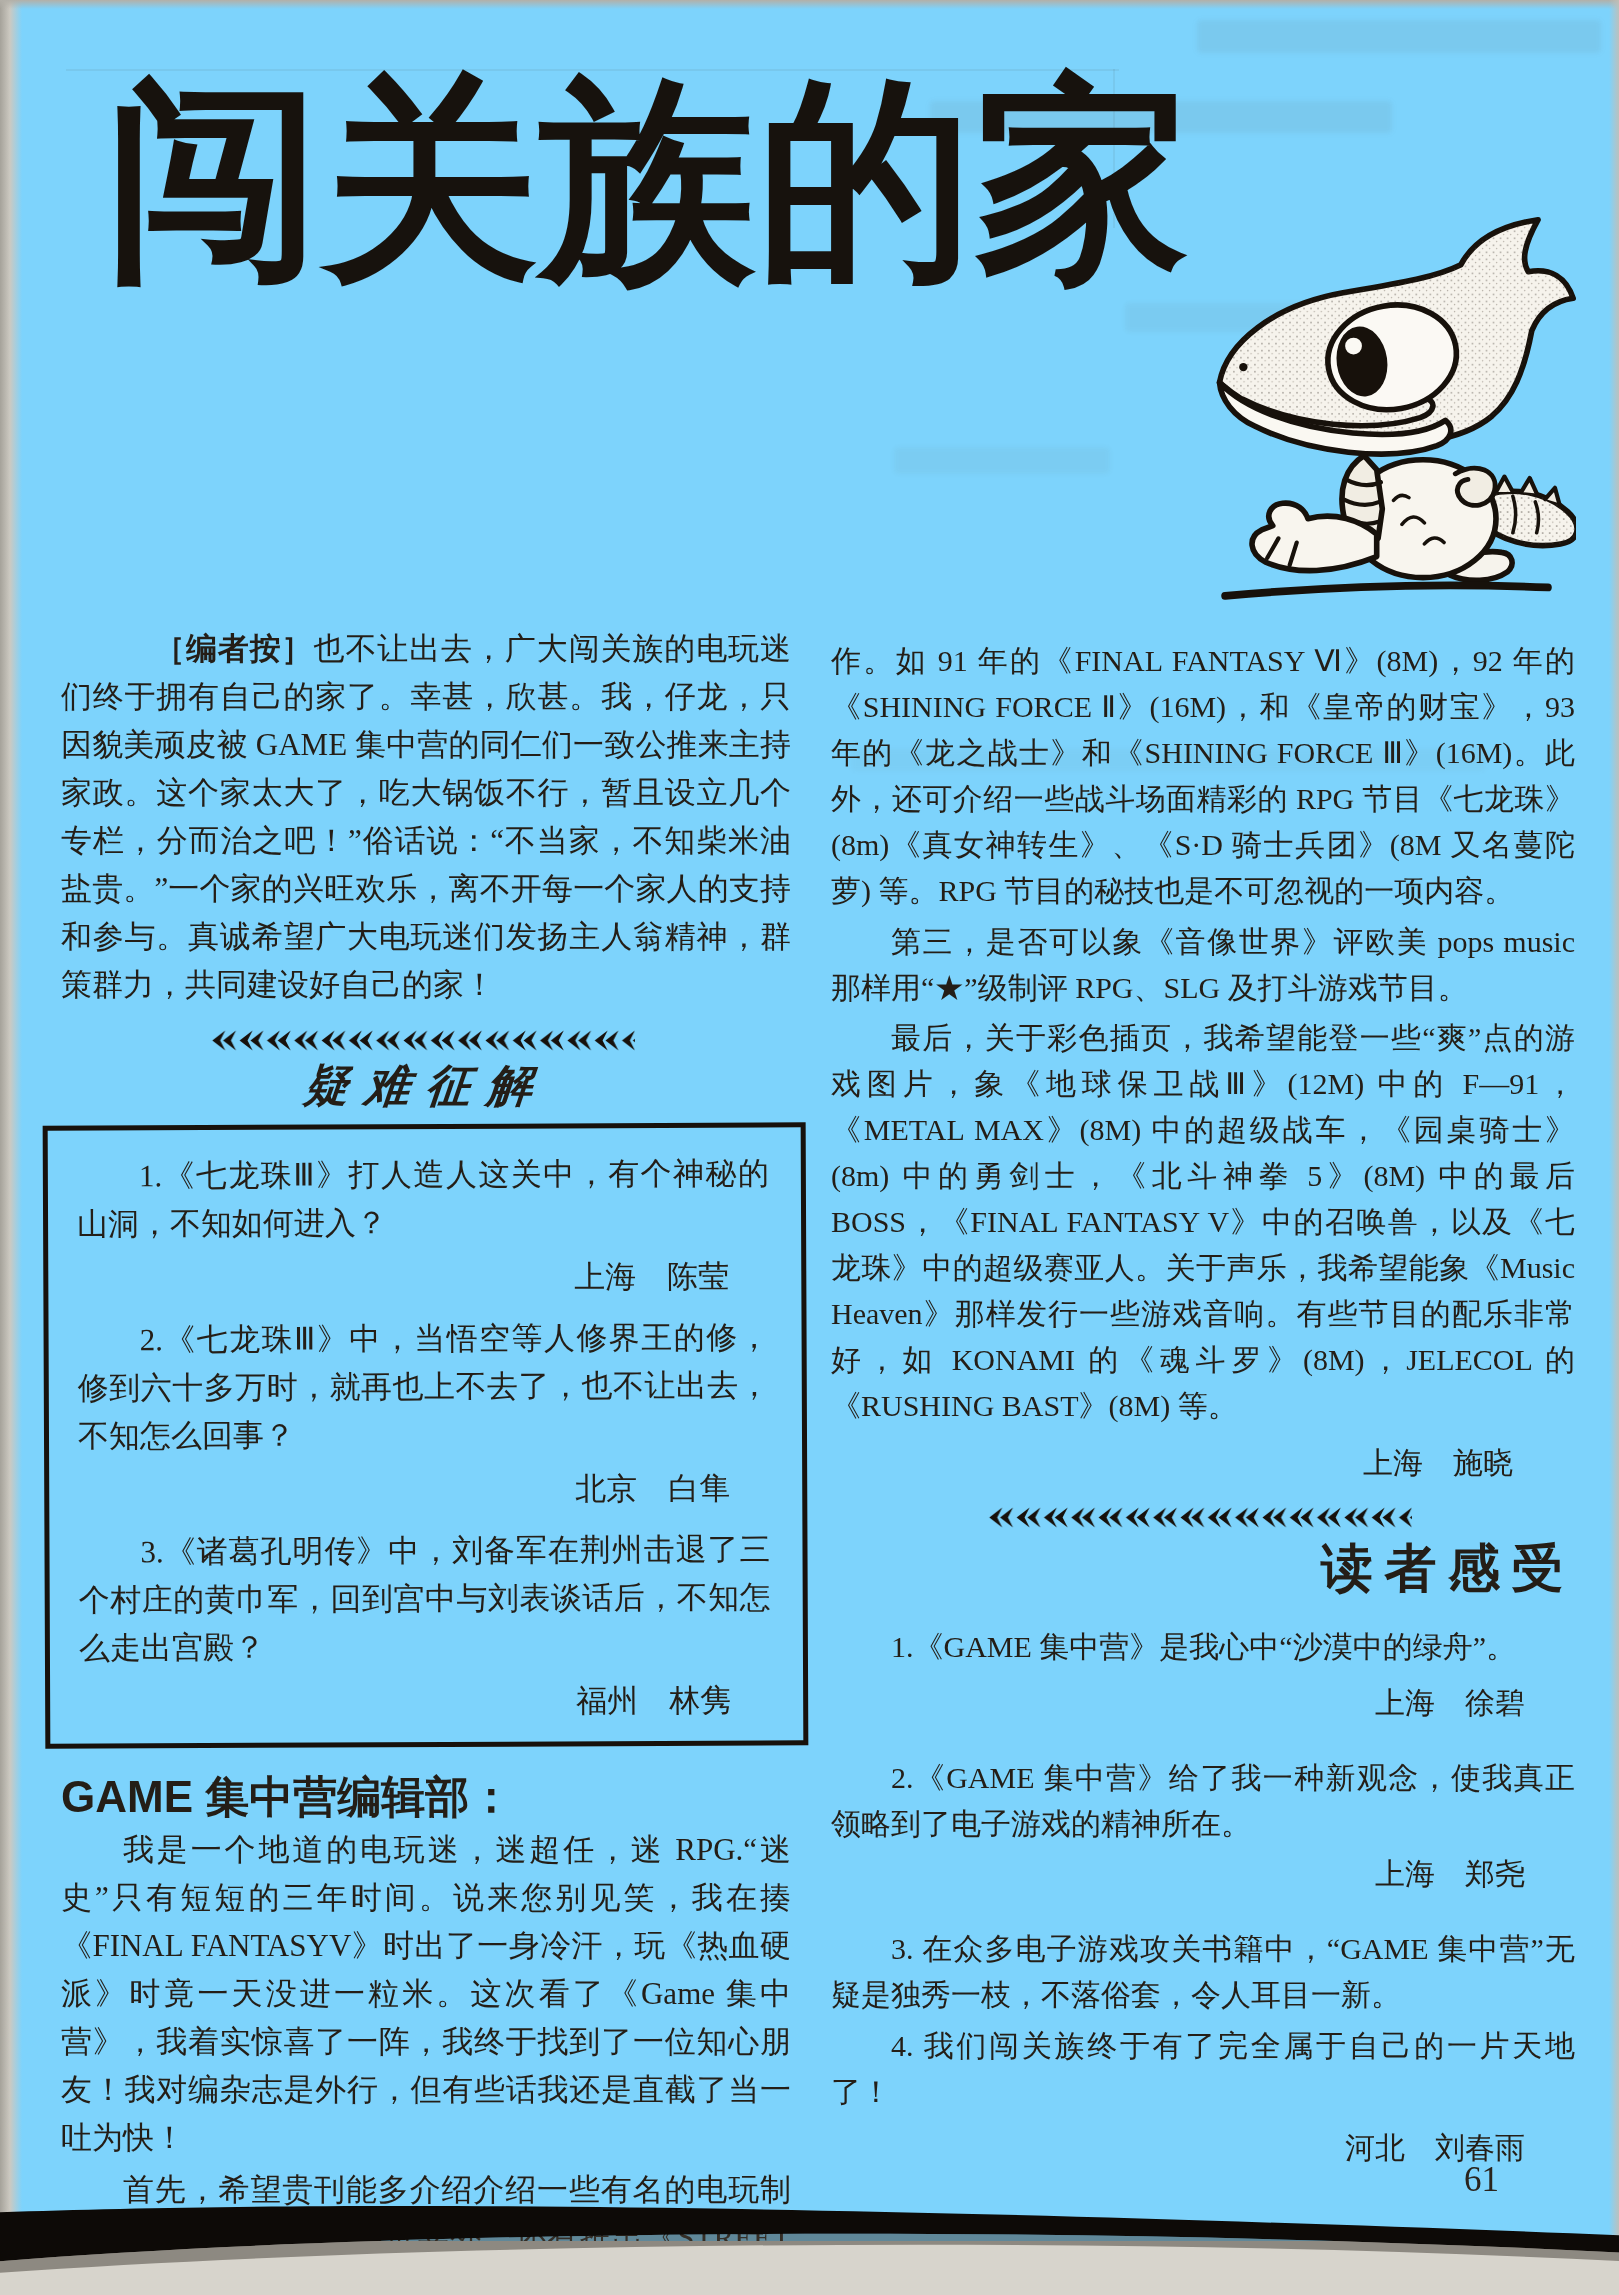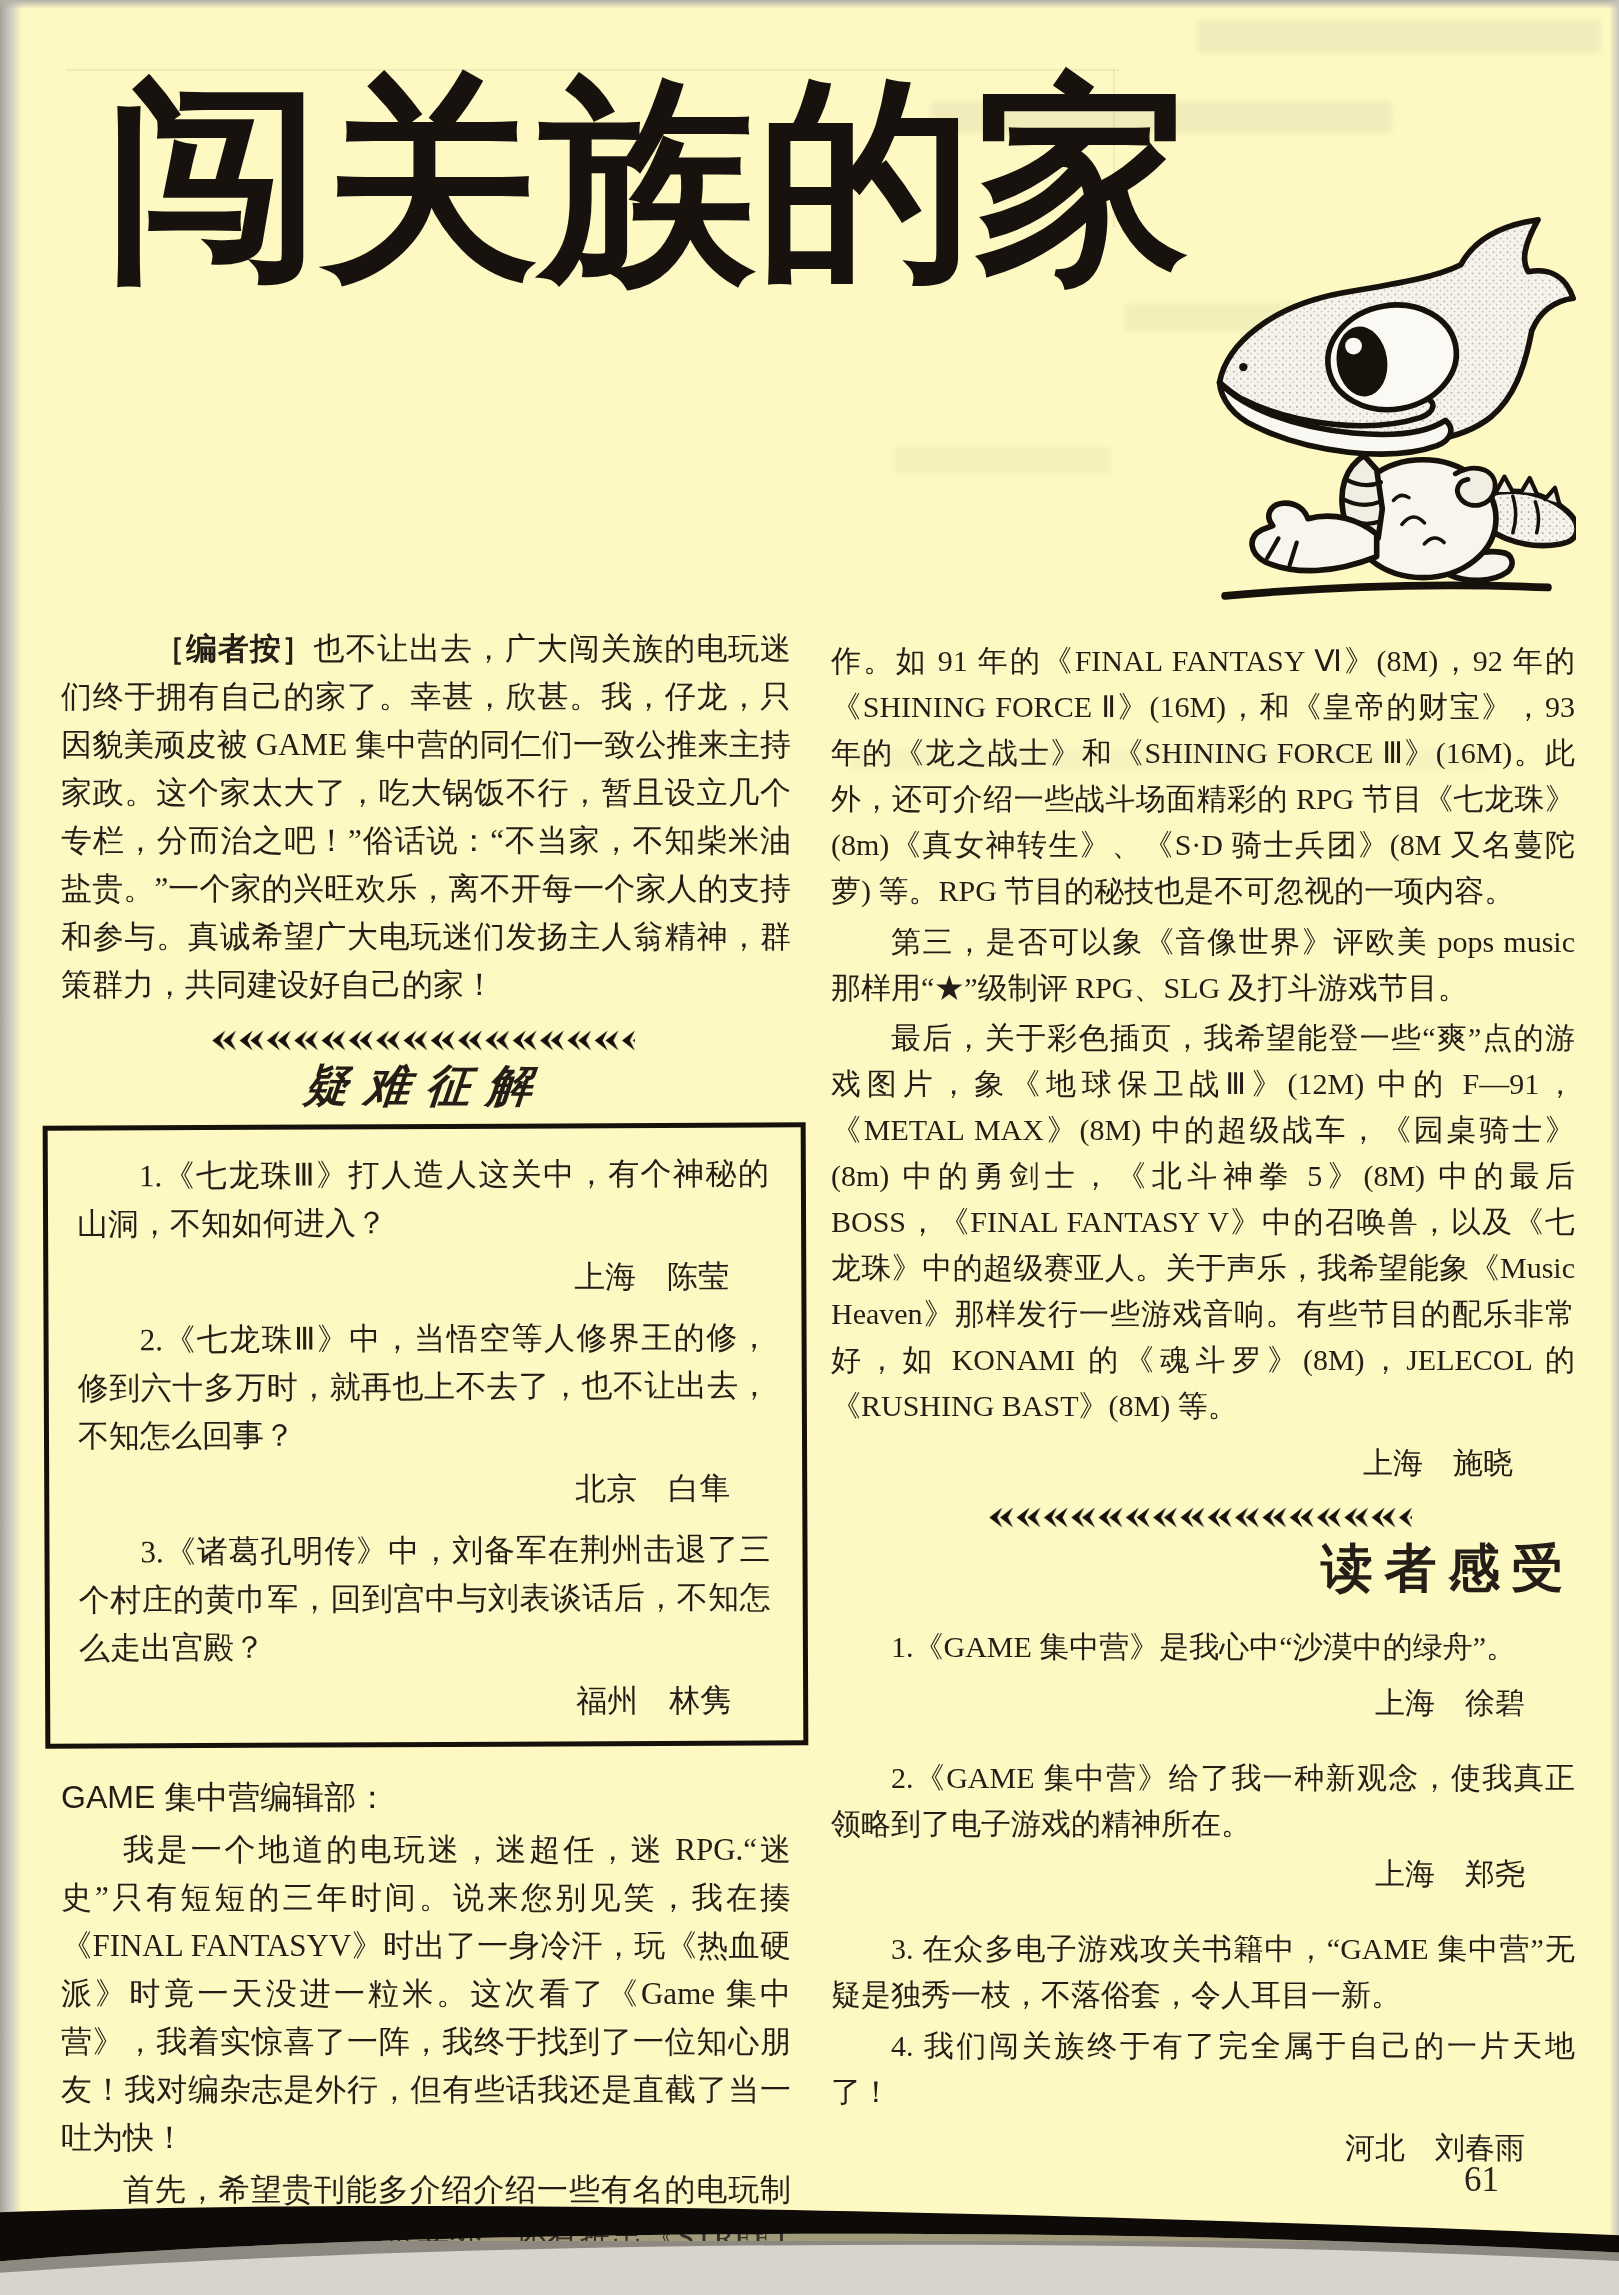--- a/index.html
+++ b/index.html
@@ -1,16 +1,16 @@
 <!DOCTYPE html>
 <html style="font-size:11.5px"><head>
 <meta charset="utf-8">
 <style>
   html,body{margin:0;padding:0;background:#87847e;}
-  .page{position:relative;width:1620px;height:2295px;background:#fef9c3;overflow:hidden;
+  .page{position:relative;width:1620px;height:2295px;background:#7dd3fc;overflow:hidden;
         font-family:"Liberation Serif",serif;color:#241e17;}
   
   .edge-left{position:absolute;left:0;top:0;width:21.6px;height:2295px;
              background:linear-gradient(90deg,#a5a29a,#ccc9c1 45%,rgba(244,240,231,0));}
   .edge-top{position:absolute;left:0;top:0;width:1620px;height:8.7px;
             background:linear-gradient(180deg,#b3b0a8,rgba(244,240,231,0));}
   .edge-right{position:absolute;right:0;top:0;width:11.5px;height:2295px;
               background:linear-gradient(270deg,#c2bfb7,rgba(244,240,231,0));}
   .scan-bottom{position:absolute;left:0;top:2241px;width:1620px;height:54px;background:#d7d4cc;}
   .band{position:absolute;left:0;top:2192px;width:1620px;height:103px;}
@@ -28,21 +28,21 @@
   .col-right{left:831px;top:634px;width:744px;font-size:30px;line-height:46px;}
   .note-label{font-family:"Liberation Sans",sans-serif;font-weight:700;}
   .editor-note{text-indent:3em;margin:0;}
   .divider{display:flex;justify-content:center;margin:20px 0 0 0;}
   .qa-heading{text-align:center;font-weight:700;font-style:italic;transform:skewX(-5deg);
               font-size:45px;letter-spacing:16px;margin:10px 0 14.4px 0;}
   .qa-box{box-sizing:border-box;width:763px;margin-left:-17.3px;border:5px solid #17110c;
           padding:21.6px 32px 13px 29px;transform:rotate(-0.25deg);}
   .q{text-indent:2em;margin:0;}
   .from{text-align:right;padding-right:40px;margin:7.2px 0 13px 0;}
-  .salutation{font-family:"Liberation Sans",sans-serif;font-weight:400;font-size:32px;
+  .salutation{font-family:"Liberation Sans",sans-serif;font-weight:700;font-size:44px;
               margin:26px 0 4.3px 0;}
   .para{text-indent:2em;margin:4.3px 0;}
   .para.cont{text-indent:0;}
   .sig{text-align:right;padding-right:62px;margin:11.5px 0 4.3px 0;}
   .fb-heading{text-align:right;font-family:"Liberation Sans",sans-serif;font-weight:900;
               font-size:52px;letter-spacing:11.5px;margin:16px 0 33px 0;}
   .fb-item{text-indent:2em;margin:4.3px 0 0 0;}
   .pageno{position:absolute;left:1464px;top:2160px;font-size:35px;color:#2a241d;}
 </style>
 </head>

